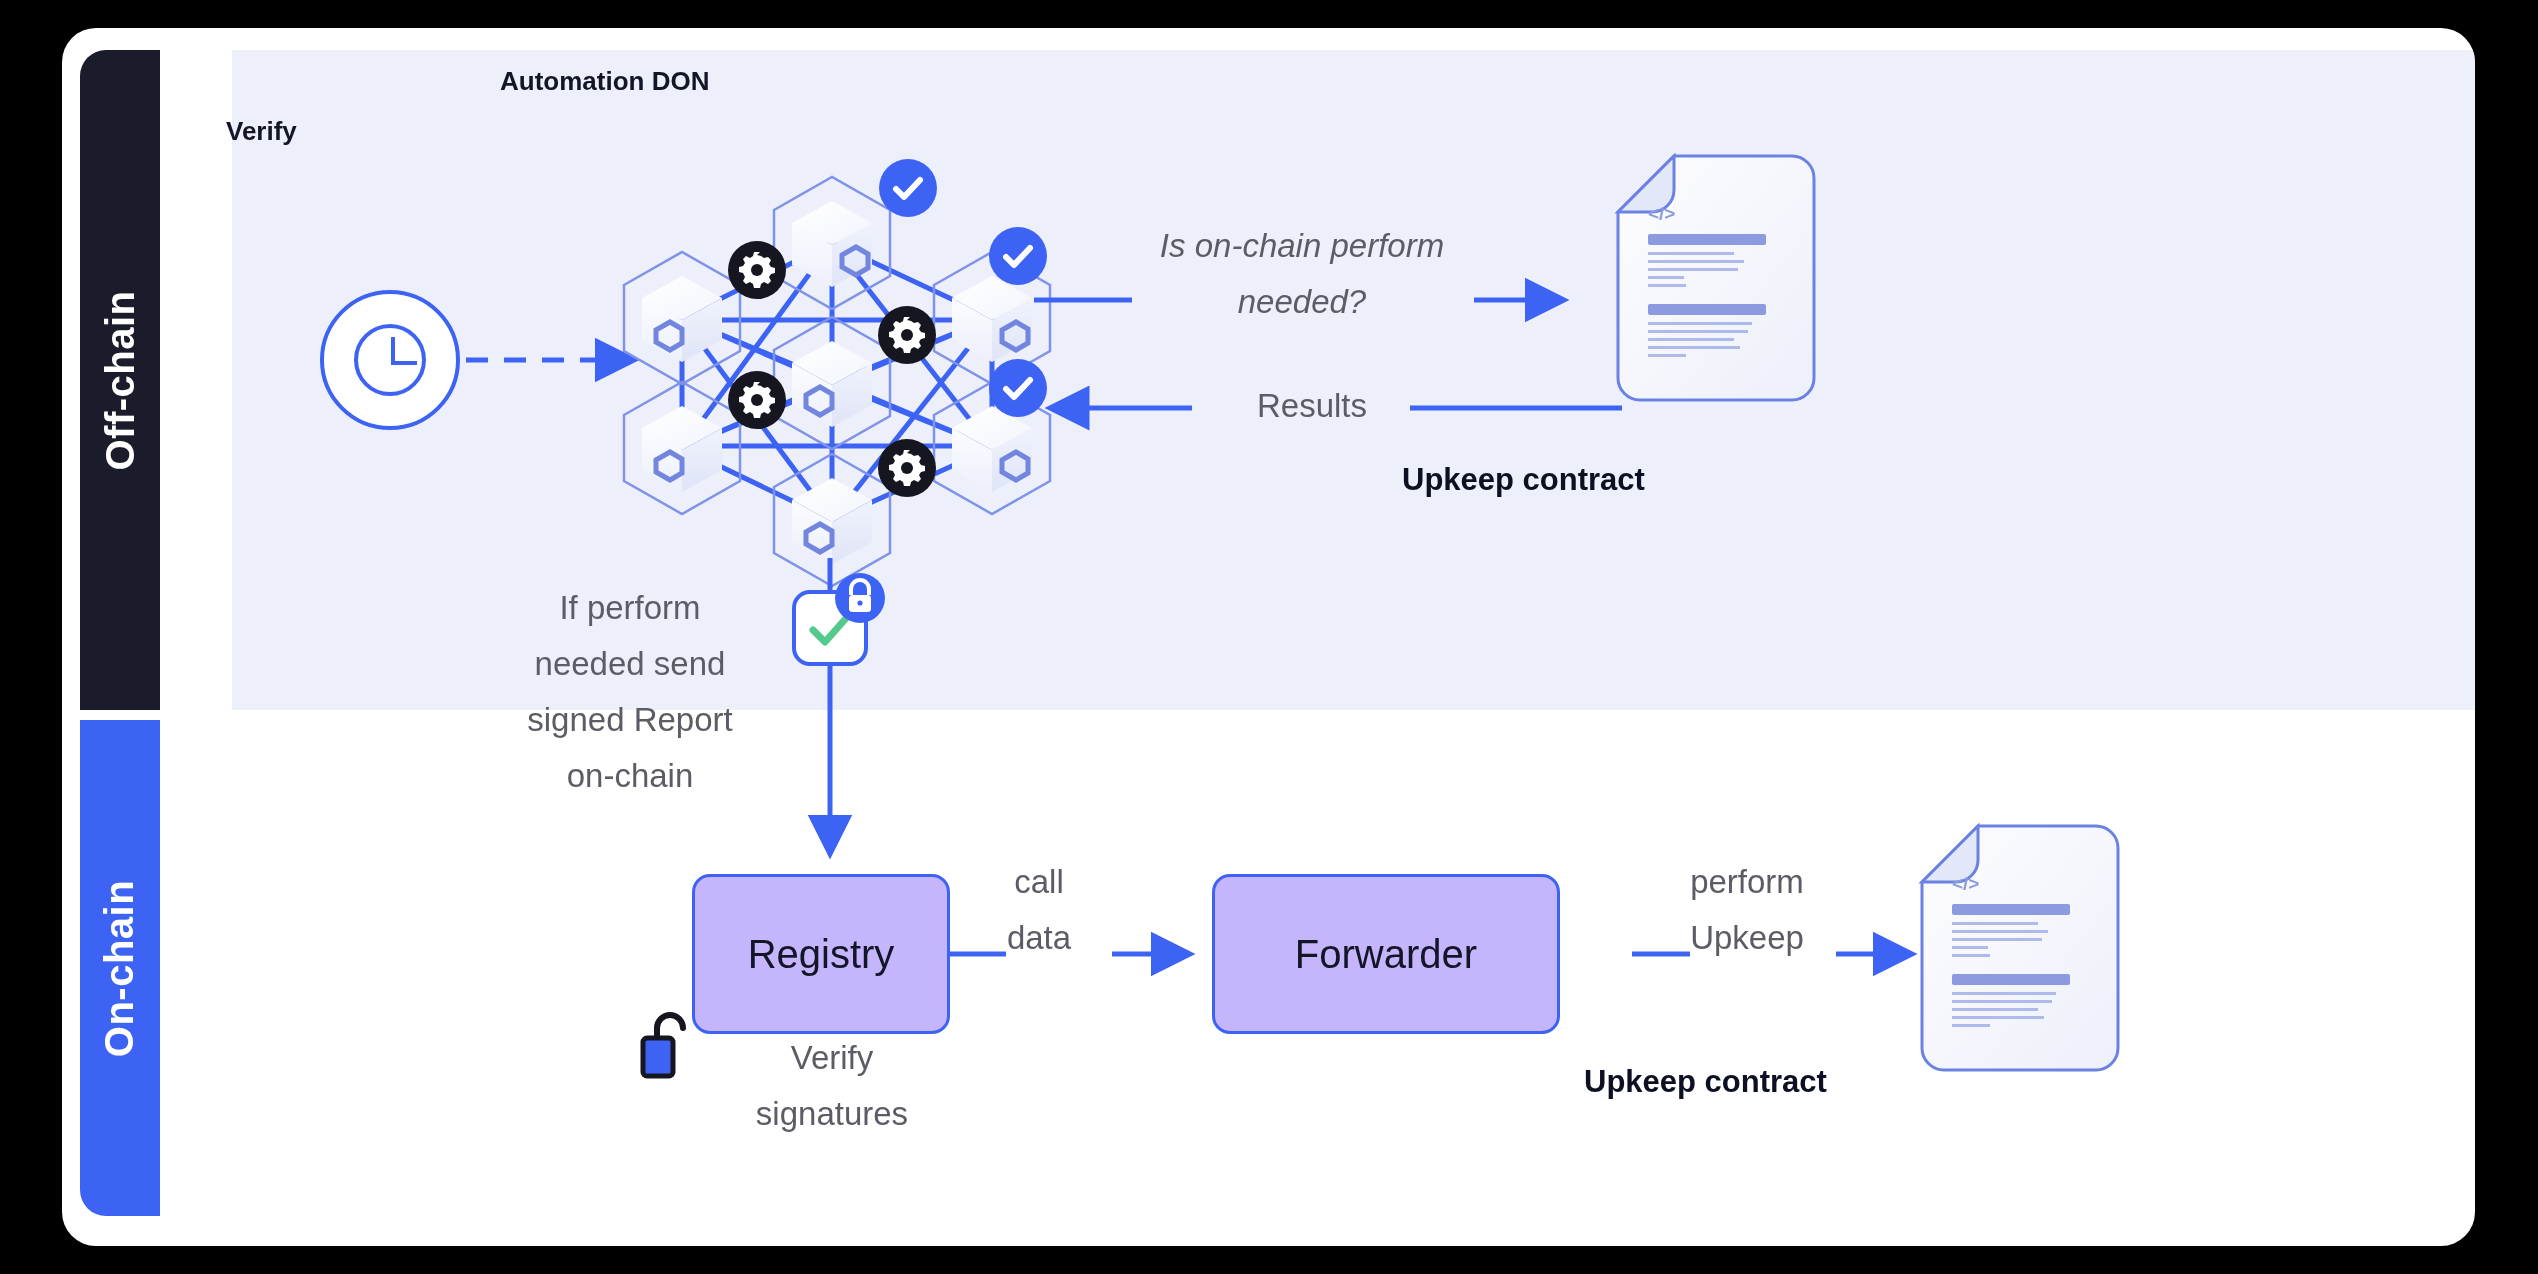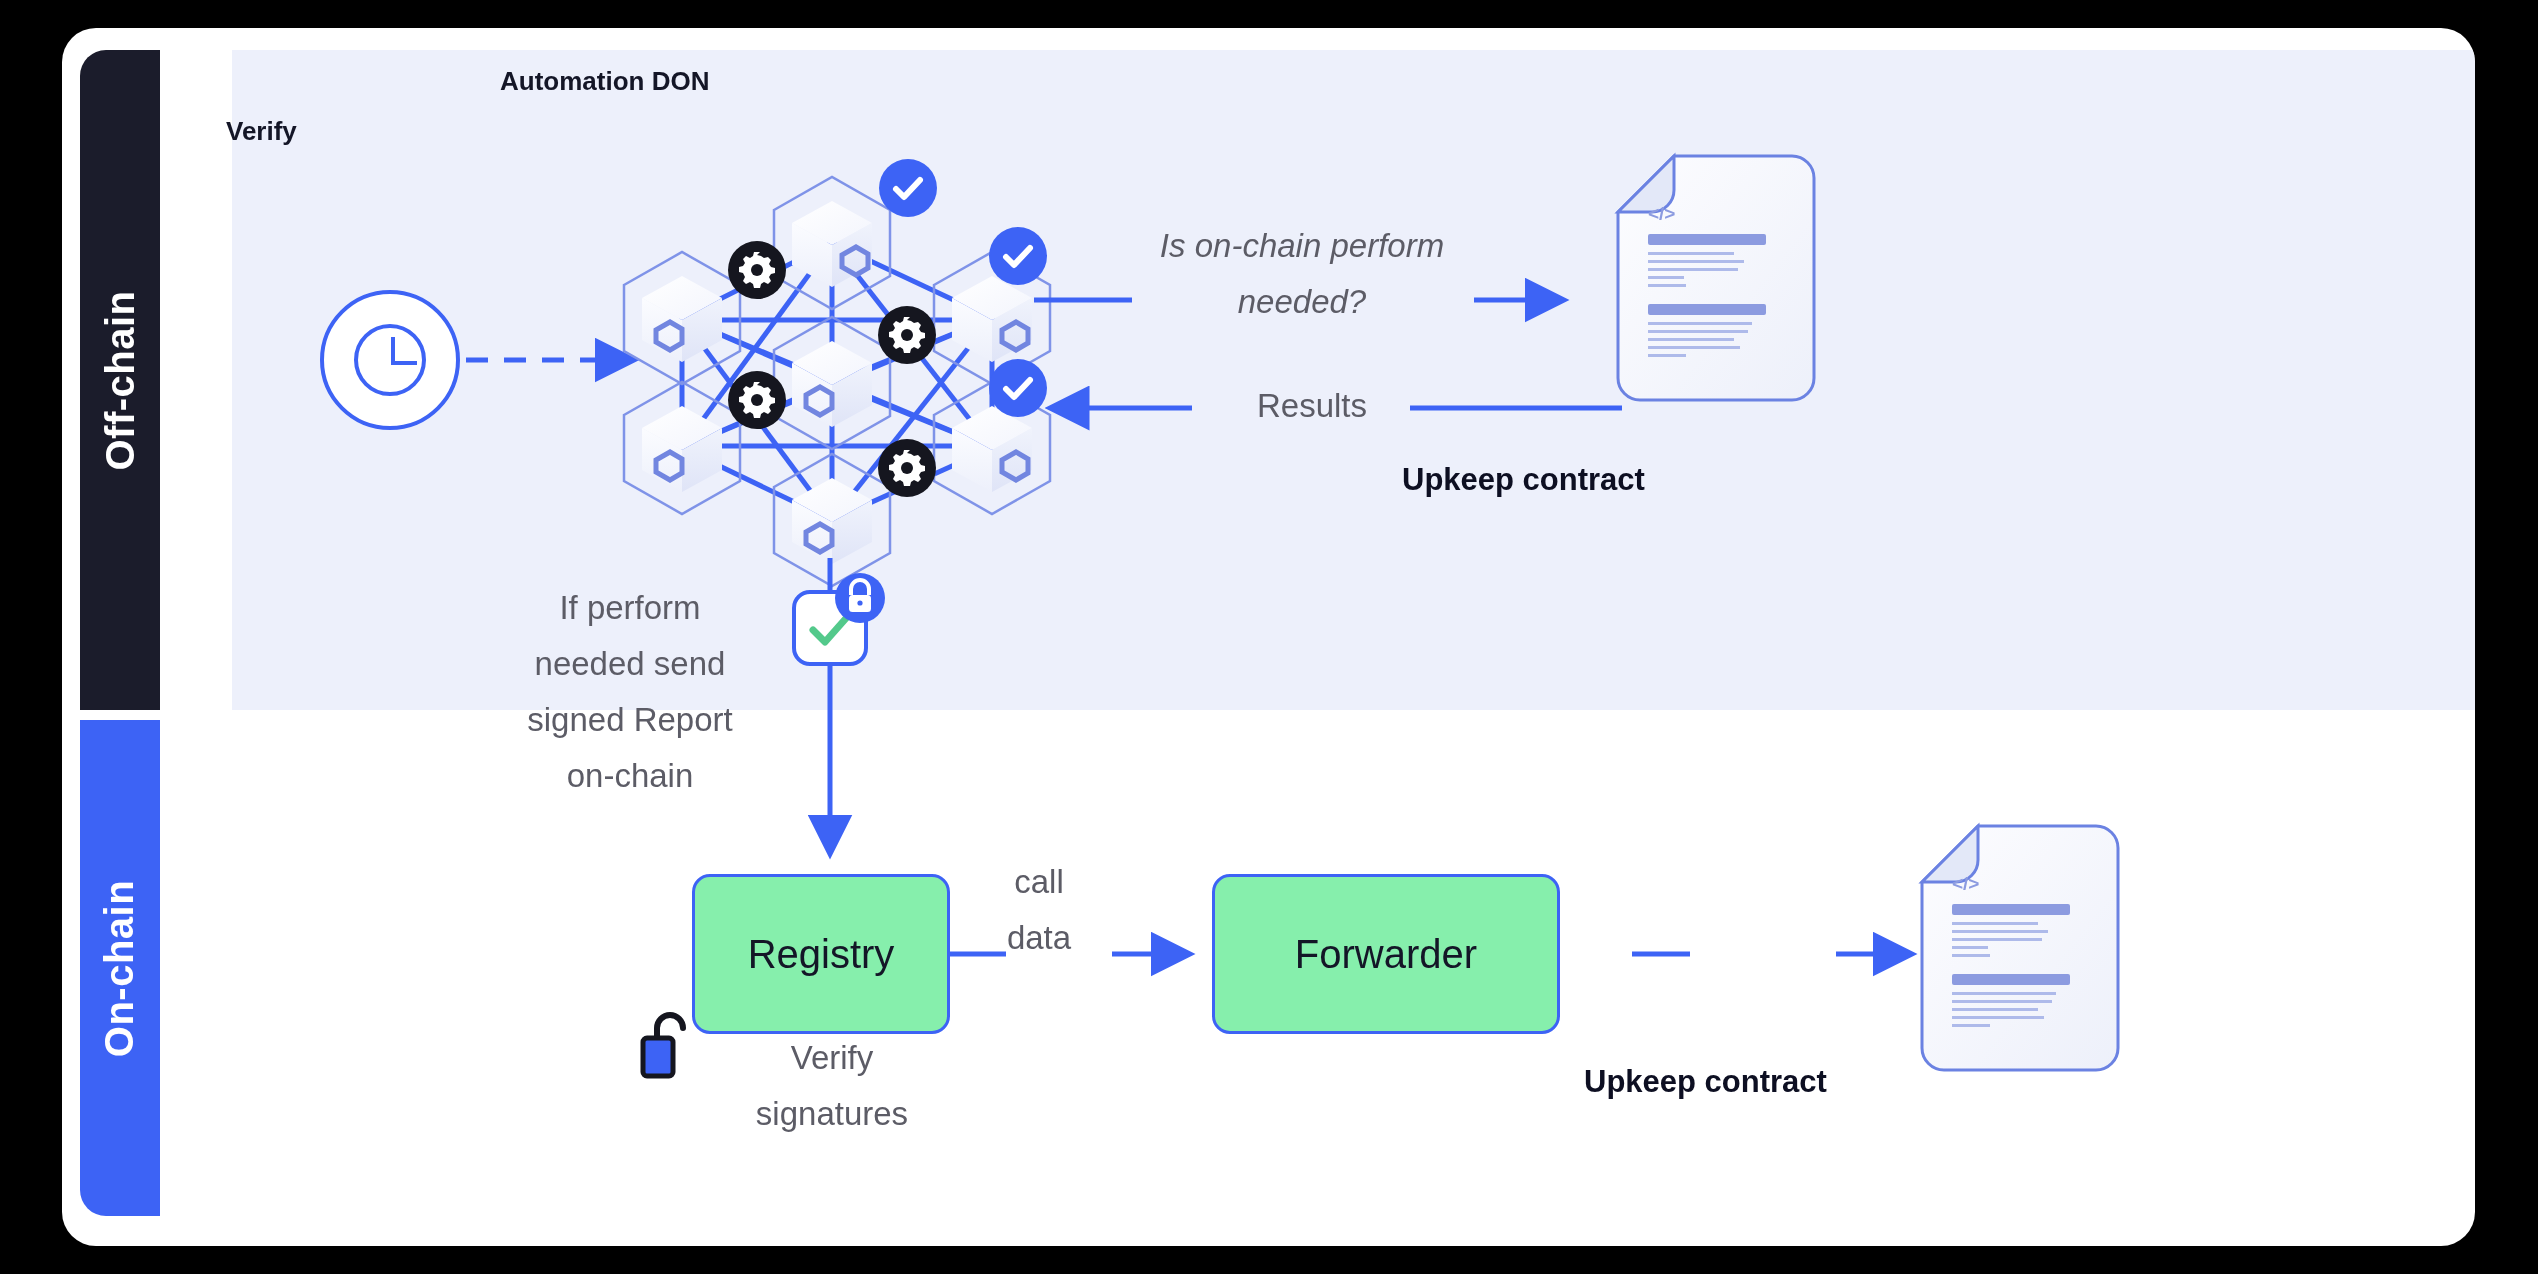--- a/index.html
+++ b/index.html
@@ -61,21 +61,21 @@
         width:4px; height:28px; background:#3D63F5;}
   #trigger-clock .hand-h{ position:absolute; left:33px; top:33px;
         width:26px; height:4px; background:#3D63F5;}
 
   
   #overlay{ position:absolute; left:0; top:0; width:2413px; height:1218px; }
 
   
   .ebox{
     position:absolute; box-sizing:border-box;
-    background:#86efac; border:3px solid #3D63F5; border-radius:18px;
+    background:#c4b5fd; border:3px solid #3D63F5; border-radius:18px;
     display:flex; align-items:center; justify-content:center;
     color:#141627; font-size:40px;
   }
   #box-registry{ left:630px; top:846px; width:258px; height:160px; }
   #box-forwarder{ left:1150px; top:846px; width:348px; height:160px; }
 </style>
 </head>
 <body>
 
 <div id="card">
@@ -98,20 +98,22 @@
 
   <div class="boldlbl" style="left:1340px; top:434px;">Upkeep contract</div>
 
   <div class="lbl" style="left:418px; top:552px; width:300px;">If perform
 needed send
 signed Report
 on-chain</div>
 
   <div class="lbl" style="left:912px; top:826px; width:130px;">call
 data</div>
+  <div class="lbl" style="left:1590px; top:826px; width:190px;">perform
+Upkeep</div>
   <div class="lbl" style="left:650px; top:1002px; width:240px;">Verify
 signatures</div>
 
   <div class="boldlbl" style="left:1522px; top:1036px;">Upkeep contract</div>
 
   <div id="trigger-clock">
     <div class="inner">
       <div class="hand-v"></div>
       <div class="hand-h"></div>
     </div>

